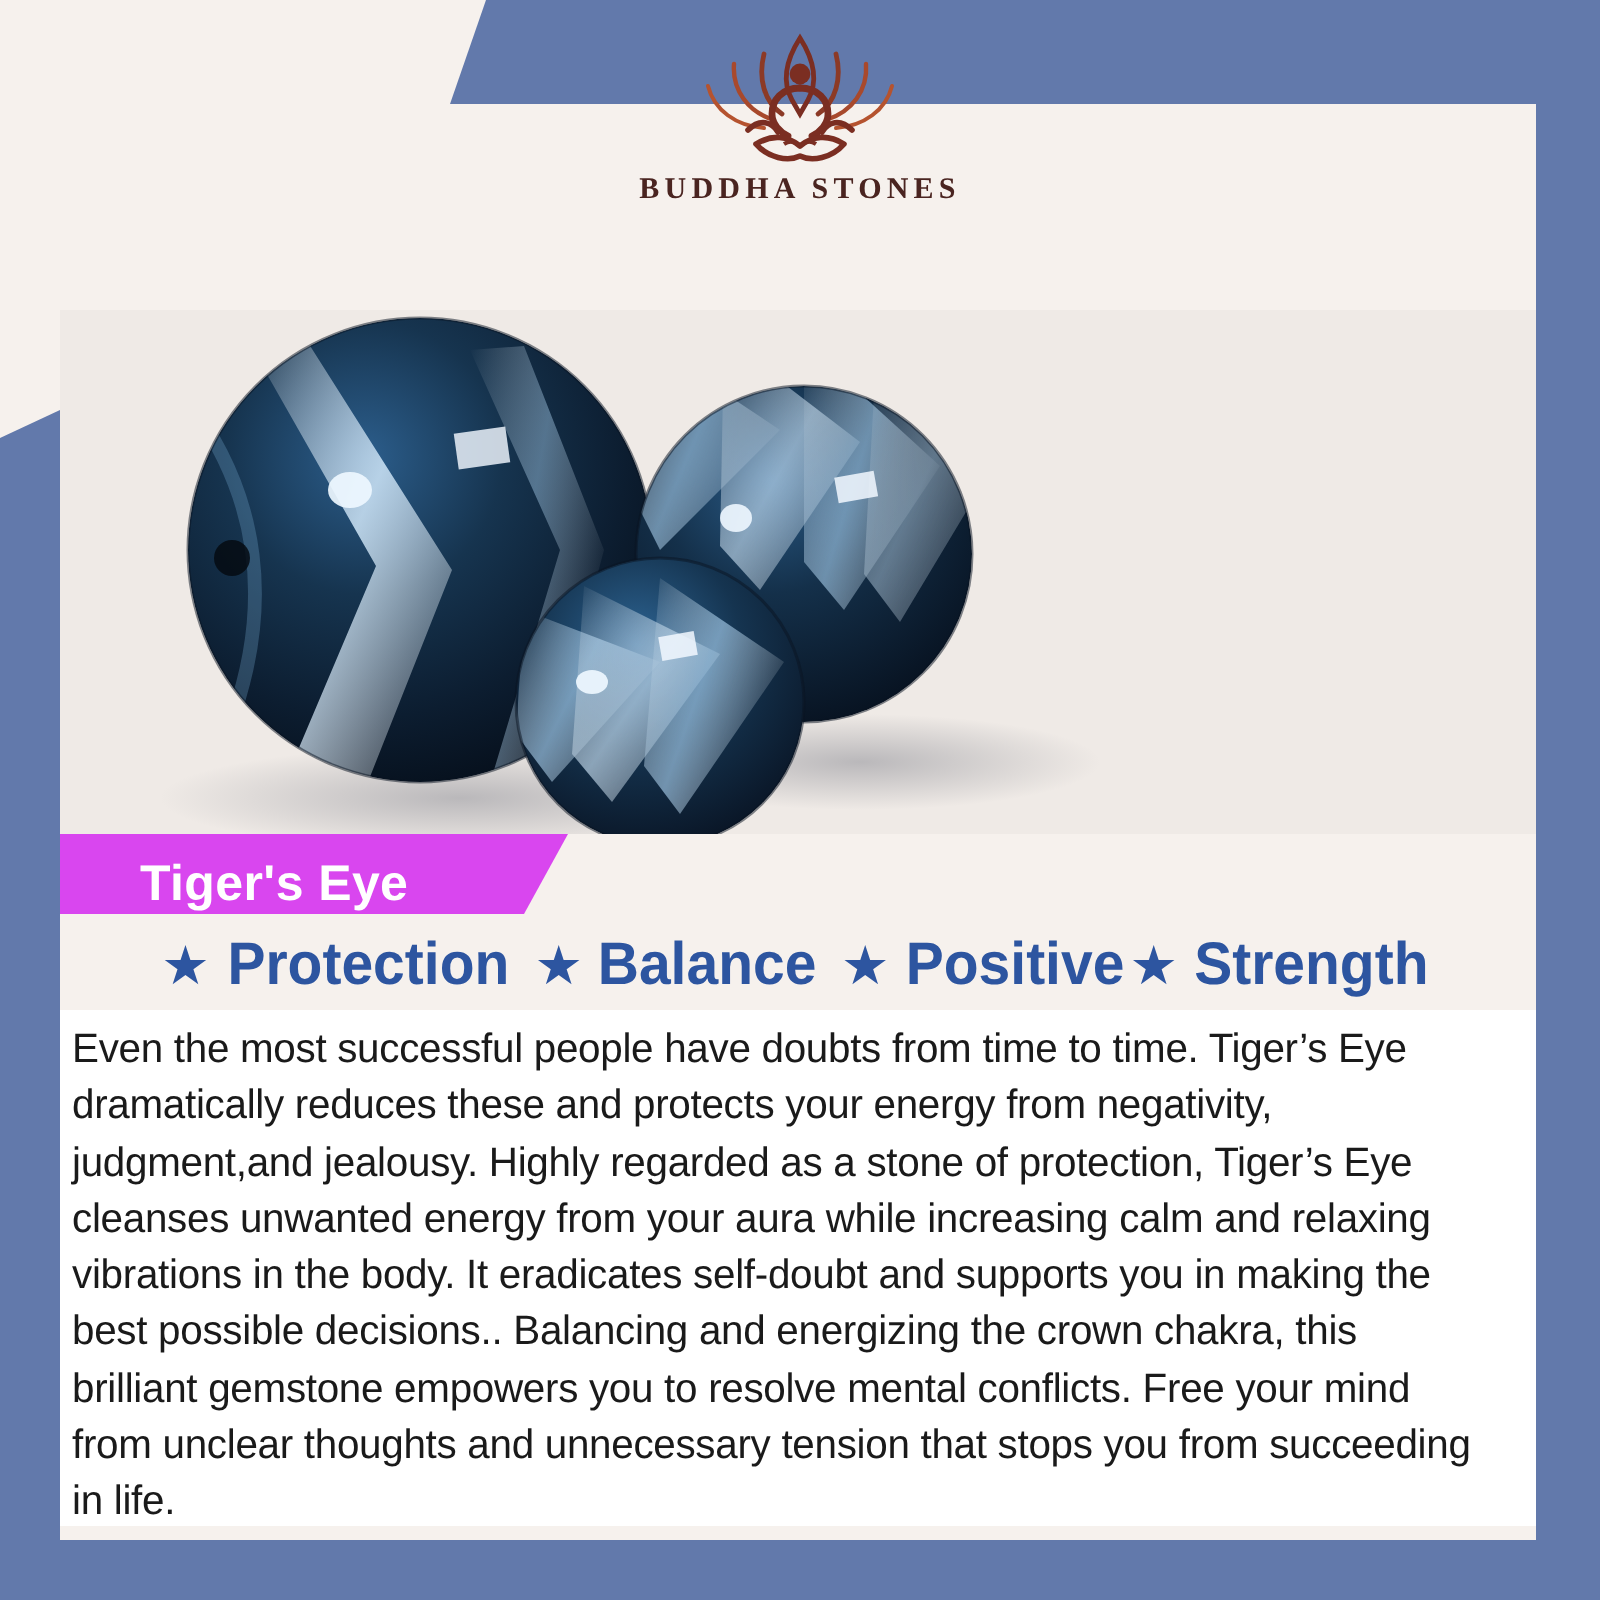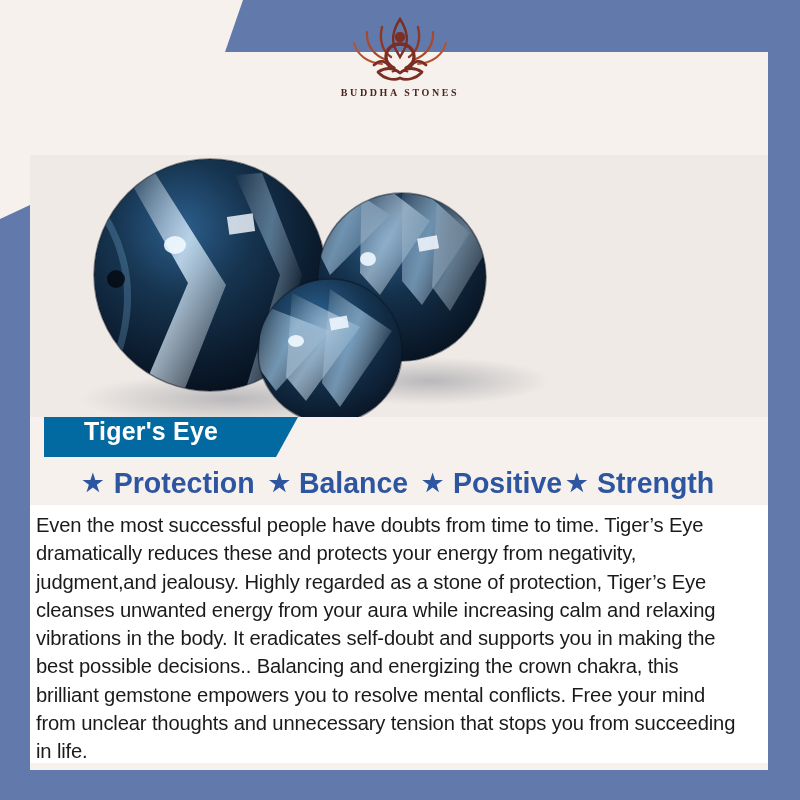--- a/index.html
+++ b/index.html
@@ -28,21 +28,21 @@
     position:absolute;left:0;bottom:0;width:800px;height:30px;background:#6279ab;
   }
   .inner-bg{
     position:absolute;left:30px;top:52px;width:738px;height:718px;background:#f6f1ed;
   }
 
   
   .logo-wrap{position:absolute;top:10px;left:0;width:800px;text-align:center;z-index:6;}
   .logo-mark{display:block;margin:0 auto;}
   .logo-text{
-    margin-top:1px;font-size:10px;letter-spacing:2.6px;font-weight:700;
+    margin-top:1px;font-size:15px;letter-spacing:2.6px;font-weight:700;
     color:#4a2420;font-family:"Liberation Serif","DejaVu Serif",serif;
   }
 
   
   .title-banner{
     position:absolute;left:158px;top:103px;width:487px;height:50px;
     background:#fdfbf8;z-index:6;display:flex;align-items:center;justify-content:center;
   }
   .title-banner h1{
     margin:0;font-size:33px;font-weight:700;color:#2d55a0;
@@ -52,24 +52,24 @@
   }
 
   
   .photo{
     position:absolute;left:30px;top:155px;width:738px;height:262px;
     overflow:hidden;background:#efeae6;z-index:4;
   }
 
   
   .name-tab{
-    position:absolute;left:44px;top:417px;width:254px;height:40px;z-index:7;
-    background:#0369a1;
+    position:absolute;left:30px;top:417px;width:254px;height:40px;z-index:7;
+    background:#d946ef;
     clip-path:polygon(0 0,100% 0,calc(100% - 22px) 100%,0 100%);
-    display:flex;align-items:flex-start;
+    display:flex;align-items:flex-end;
   }
   .name-tab span{
     color:#ffffff;font-size:25px;font-weight:700;padding-left:40px;
     letter-spacing:0.2px;white-space:nowrap;
   }
 
   
   .benefits{
     position:absolute;left:30px;top:462px;width:738px;height:42px;z-index:7;
     display:flex;align-items:center;justify-content:center;

